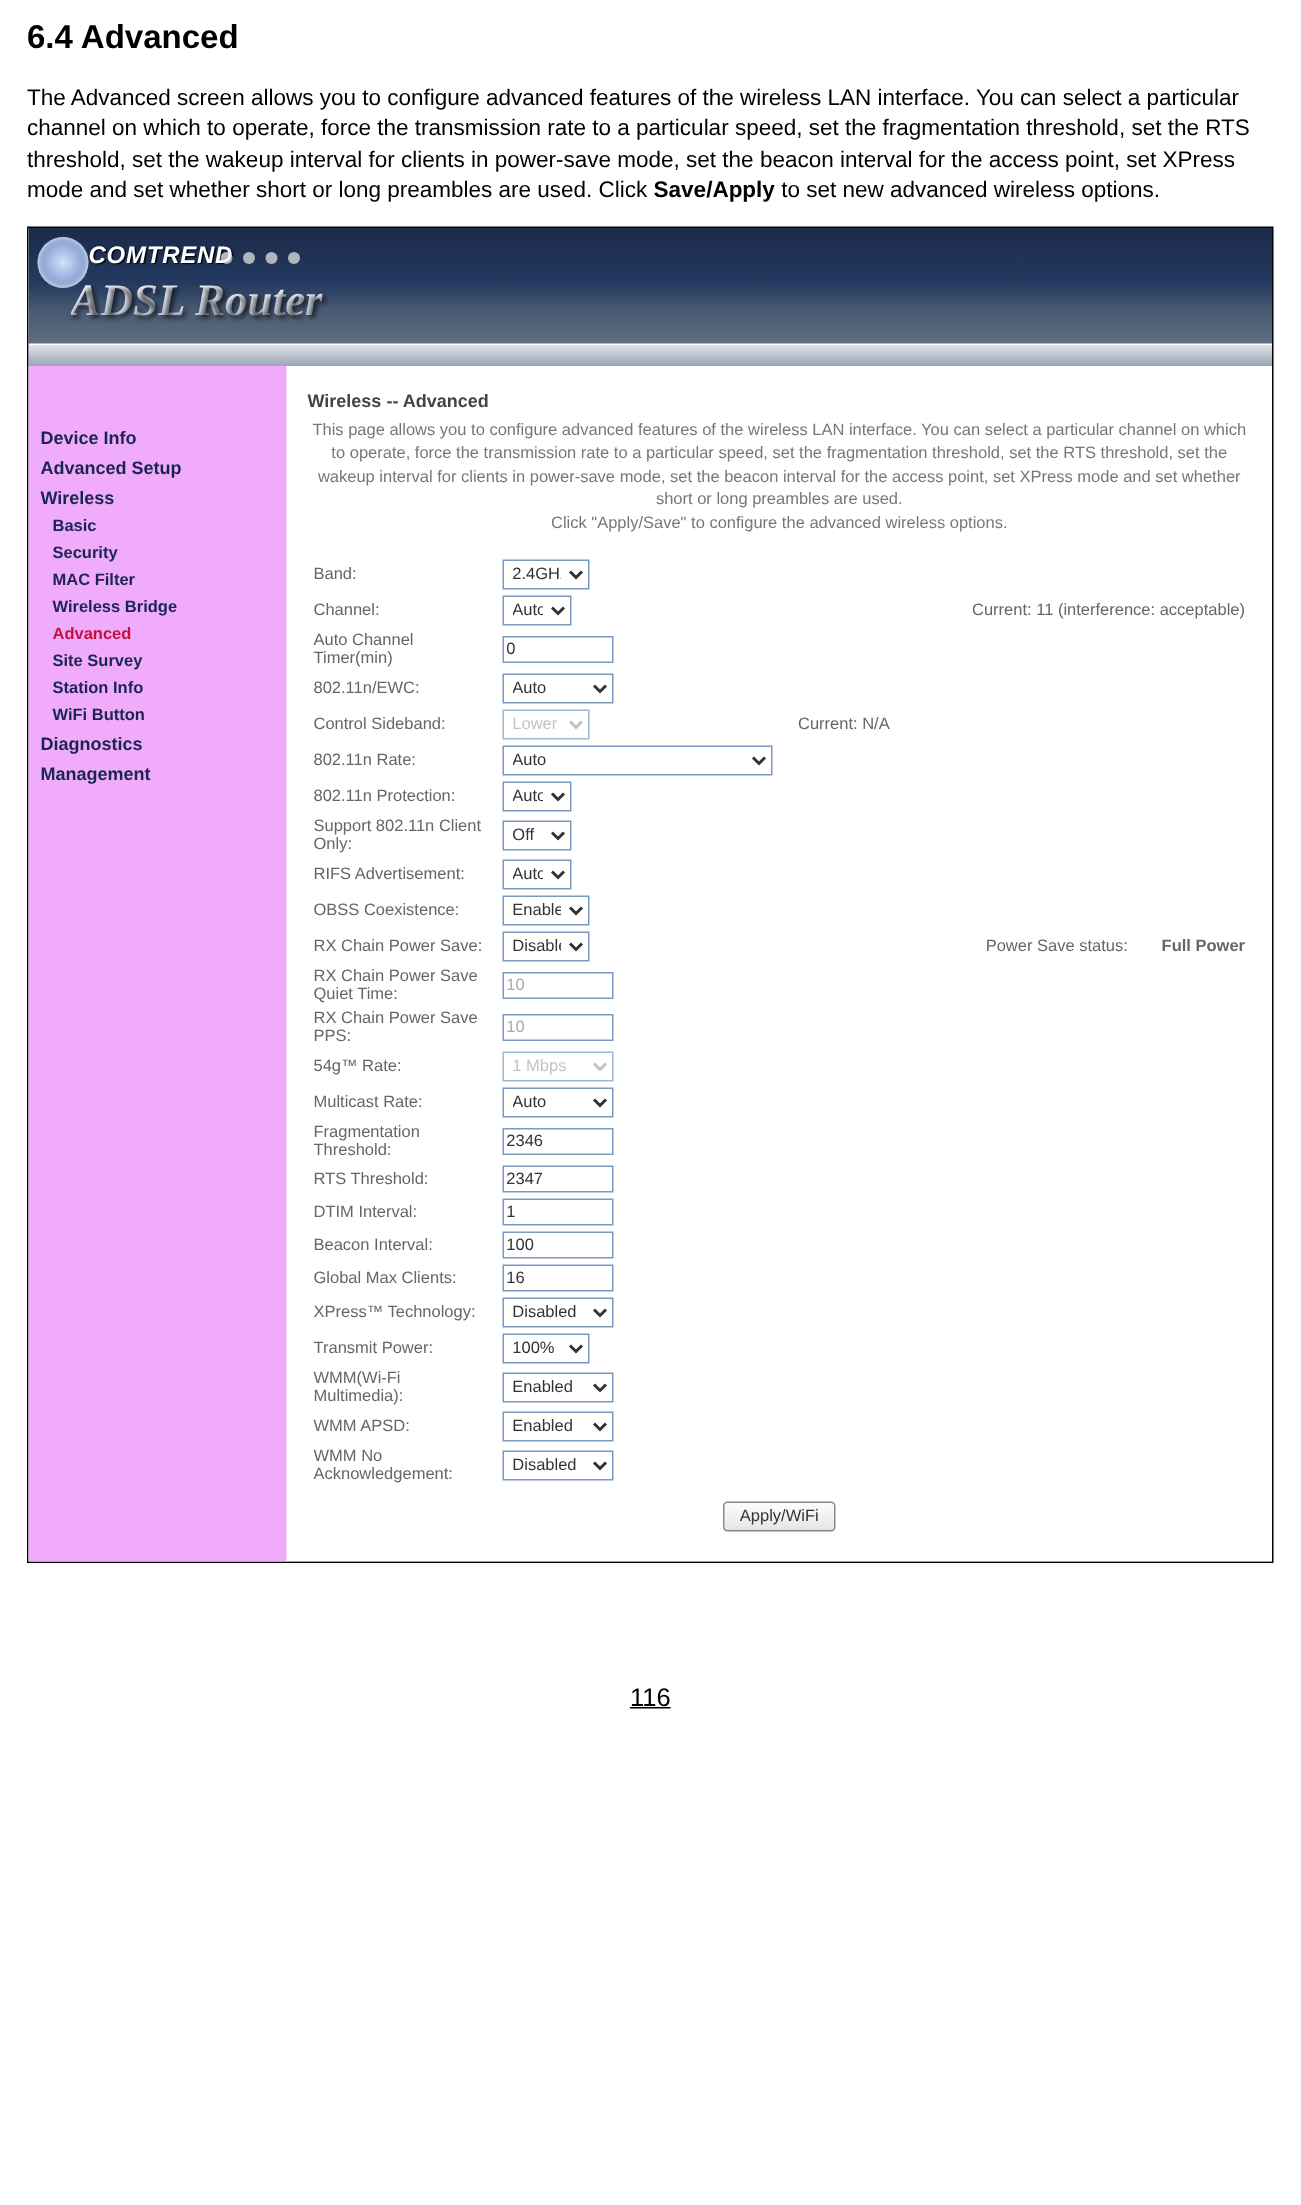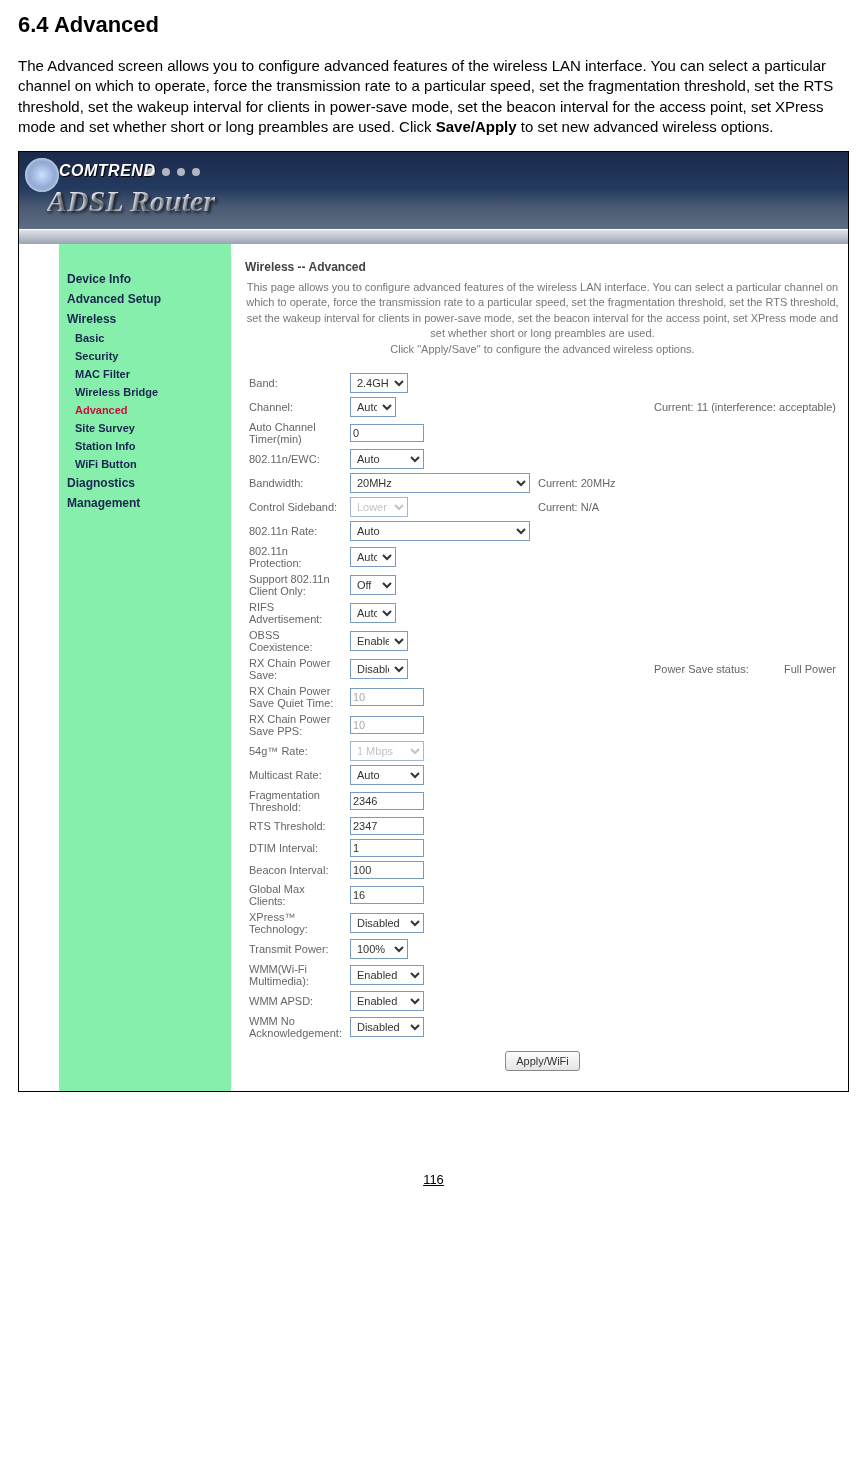--- a/index.html
+++ b/index.html
@@ -84,24 +84,23 @@
     background: linear-gradient(#e0e4ea, #9aa4b4);
     border-top: 1px solid #fff;
   }
   .layout {
     display: flex;
     background: #fff;
   }
   .sidebar {
     width: 160px;
     flex-shrink: 0;
-    padding: 25px 4px 4px 8px;
-    background: #86efac;
+    padding: 38px 4px 4px 8px;
+    background: #f0abfc;
     font-size: 12px;
-    margin-left: 40px;
   }
   .sidebar .item {
     display: block;
     color: #1a2650;
     font-weight: bold;
     padding: 3px 0;
     text-decoration: none;
   }
   .sidebar .subitem {
     display: block;
@@ -161,34 +160,34 @@
   .select.disabled, .tinput.disabled {
     color: #aaa;
     background: #fff;
   }
   .w-xs { width: 46px; }
   .w-s  { width: 58px; }
   .w-m  { width: 74px; }
   .w-l  { width: 180px; }
   .w-xl { width: 210px; }
   .w-in { width: 74px; }
-  .blue-link { color: #1030e0; }
+  .blue-link { color: #1030e0; font-weight: bold; }
   .apply-row { text-align: center; padding-top: 10px; }
   .apply-btn {
     font-size: 11px;
     padding: 3px 10px;
     background: linear-gradient(#fdfdfd, #e5e5e5);
     border: 1px solid #888;
     border-radius: 3px;
     color: #333;
     font-family: inherit;
   }
   .page-num {
     text-align: center;
-    font-size: 13px;
+    font-size: 17px;
     margin-top: 80px;
     text-decoration: underline;
   }
 </style>
 </head>
 <body>
 
 <div class="page">
 
   <div class="section-title">6.4  Advanced</div>
@@ -255,25 +254,20 @@
             <td></td>
                 <td></td>
           </tr>
           <tr>
             <td class="lbl">802.11n/EWC:</td>
             <td class="ctl"><select class="select w-m"><option>Auto</option></select></td>
             <td></td>
                 <td></td>
           </tr>
           <tr>
-            <td class="lbl">Bandwidth:</td>
-            <td class="ctl"><select class="select w-l"><option>20MHz</option></select></td>
-            <td class="info" colspan="2">Current: 20MHz</td>
-          </tr>
-          <tr>
             <td class="lbl">Control Sideband:</td>
             <td class="ctl"><select class="select w-s disabled" disabled=""><option>Lower</option></select></td>
             <td class="info" colspan="2">Current: N/A</td>
           </tr>
           <tr>
             <td class="lbl">802.11n Rate:</td>
             <td class="ctl"><select class="select w-l"><option>Auto</option></select></td>
             <td></td>
                 <td></td>
           </tr>
@@ -297,21 +291,21 @@
           </tr>
           <tr>
             <td class="lbl">OBSS Coexistence:</td>
             <td class="ctl"><select class="select w-s"><option>Enable</option></select></td>
             <td></td>
                 <td></td>
           </tr>
           <tr>
             <td class="lbl">RX Chain Power Save:</td>
             <td class="ctl"><select class="select w-s"><option>Disable</option></select></td>
-            <td class="info" style="padding-left:120px;">Power Save status:</td>
+            <td class="info" style="padding-left:120px;text-align:center;">Power Save status:</td>
             <td class="info blue-link" style="text-align:right;">Full Power</td>
           </tr>
           <tr>
             <td class="lbl" style="white-space:normal;">RX Chain Power Save Quiet Time:</td>
             <td class="ctl"><input class="tinput w-in disabled" disabled="" value="10" style=""></td>
             <td></td>
                 <td></td>
           </tr>
           <tr>
             <td class="lbl">RX Chain Power Save PPS:</td>

